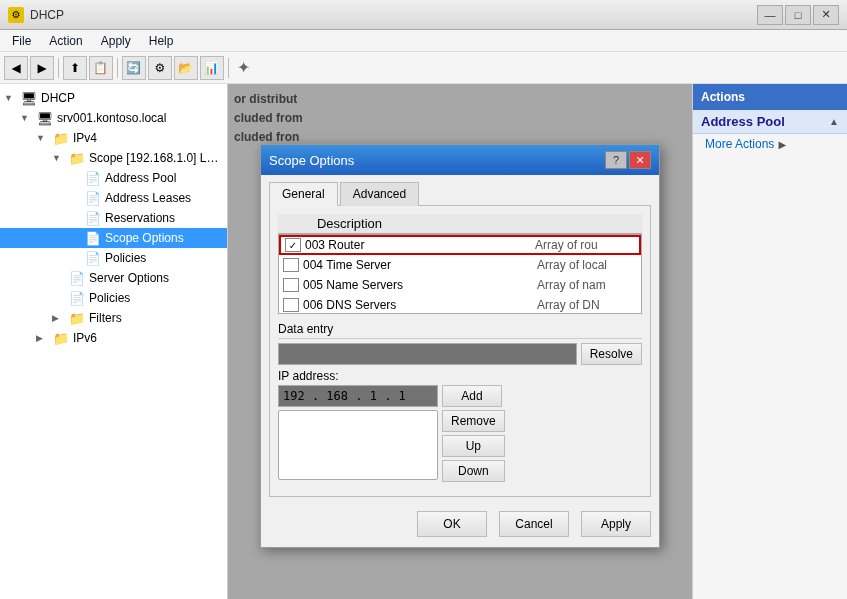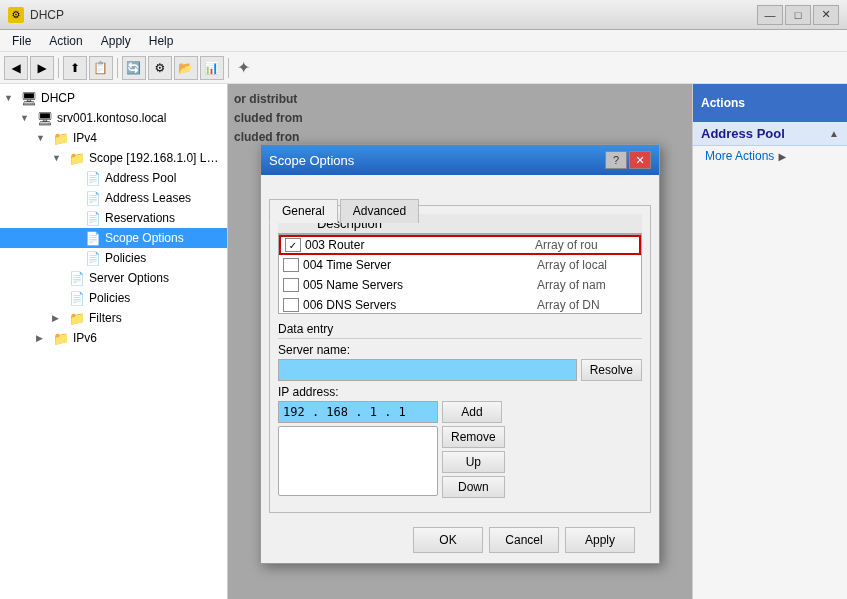--- a/index.html
+++ b/index.html
@@ -172,21 +172,21 @@
       width: 155px;
       background: #f5f5f5;
       border-left: 1px solid #ccc;
     }
     .right-header {
       background: #3a6fc7;
       color: white;
       padding: 4px 8px;
       font-size: 12px;
       font-weight: bold;
-      height: 38px;
+      height: 26px;
       display: flex; align-items: center;
     }
     .right-section-title {
       background: #dce8f8;
       padding: 4px 8px;
       font-weight: bold;
       font-size: 13px;
       color: #1a1a8c;
       display: flex;
       align-items: center;
@@ -269,21 +269,21 @@
       gap: 2px;
     }
     .tab {
       padding: 4px 12px;
       border: 1px solid #bbb;
       background: #e0e0e0;
       cursor: pointer;
       font-size: 12px;
       border-bottom: none;
       position: relative;
-      top: 18px;
+      top: 1px;
     }
     .tab.active {
       background: #f0f0f0;
       border-bottom: 1px solid #f0f0f0;
       z-index: 1;
     }
 
     
     .dialog-body {
       background: #f0f0f0;
@@ -348,21 +348,21 @@
     }
     .field-row {
       display: flex;
       align-items: center;
       gap: 4px;
       margin-bottom: 4px;
     }
     .text-input {
       height: 22px;
       border: 1px solid #aaa;
-      background: #7dd3fc;
+      background: #737373;
       padding: 0 4px;
       font-size: 12px;
     }
     .server-name-input {
       flex: 1;
     }
     .ip-input {
       width: 160px;
       font-family: monospace;
     }
@@ -392,22 +392,22 @@
       gap: 3px;
       justify-content: flex-start;
       padding-top: 0;
       border-radius: 29px;
     }
 
     
     .dialog-footer {
       display: flex;
       justify-content: flex-end;
-      gap: 6px;
-      padding: 6px 24px 10px 8px;
+      gap: 12px;
+      padding: 6px 8px 10px 8px;
     }
     .footer-btn {
       height: 26px;
       min-width: 70px;
       background: linear-gradient(to bottom, #f5f5f5, #e0e0e0);
       border: 1px solid #bbb;
       font-size: 12px;
       cursor: pointer;
       padding: 0 12px;
     }
@@ -586,21 +586,20 @@
             <div class="option-row">
               <div class="option-check"></div>
               <span class="option-name">006 DNS Servers</span>
               <span class="option-desc">Array of DN</span>
             </div>
 
           </div>
 
           <div class="section-label">Data entry</div>
 
-          <div class="field-label">Server name:</div>
           <div class="field-row">
             <input type="text" class="text-input server-name-input" style="">
             <button class="action-btn">Resolve</button>
           </div>
 
           <div class="field-label">IP address:</div>
           <div class="field-row">
             <div style="display:flex; flex-direction: column; gap:3px;">
               <div style="display:flex; gap:4px; align-items:center;">
                 <input type="text" class="text-input ip-input" value="192 . 168 . 1 . 1" style="">

